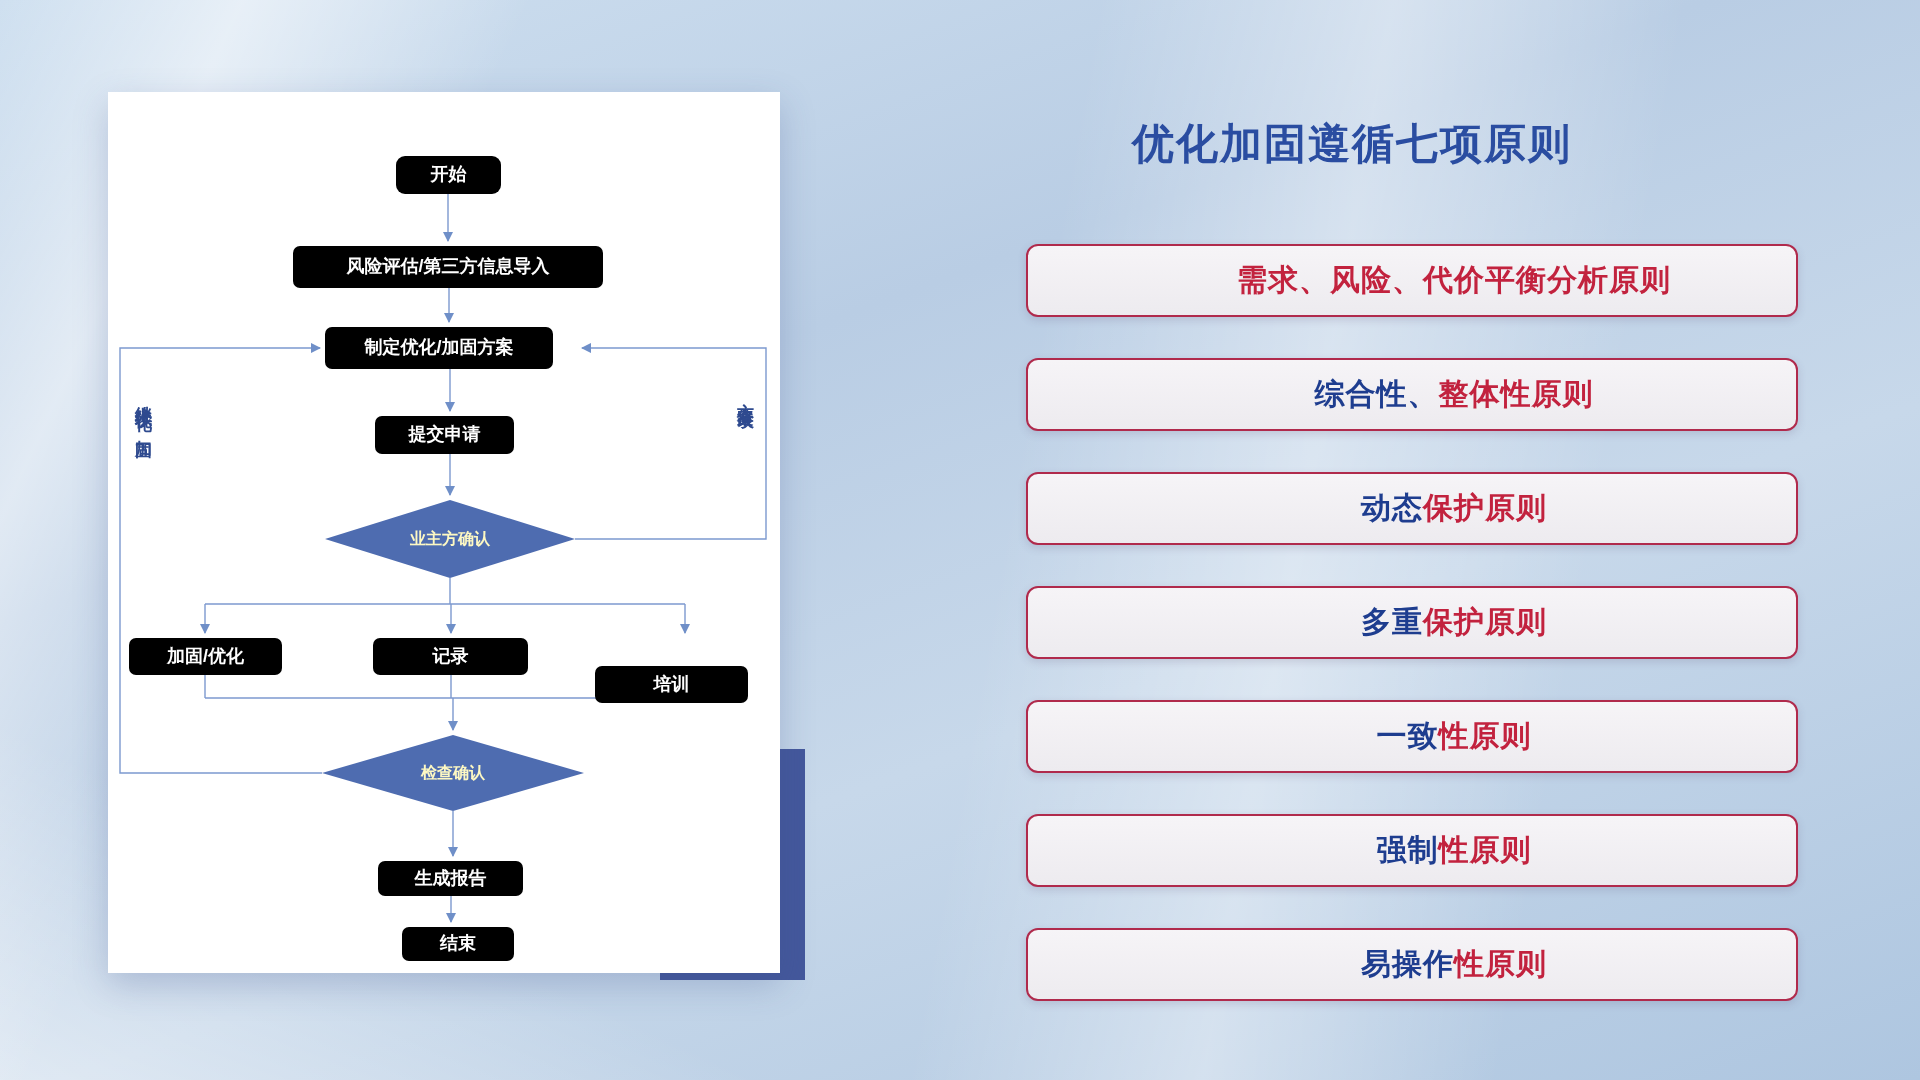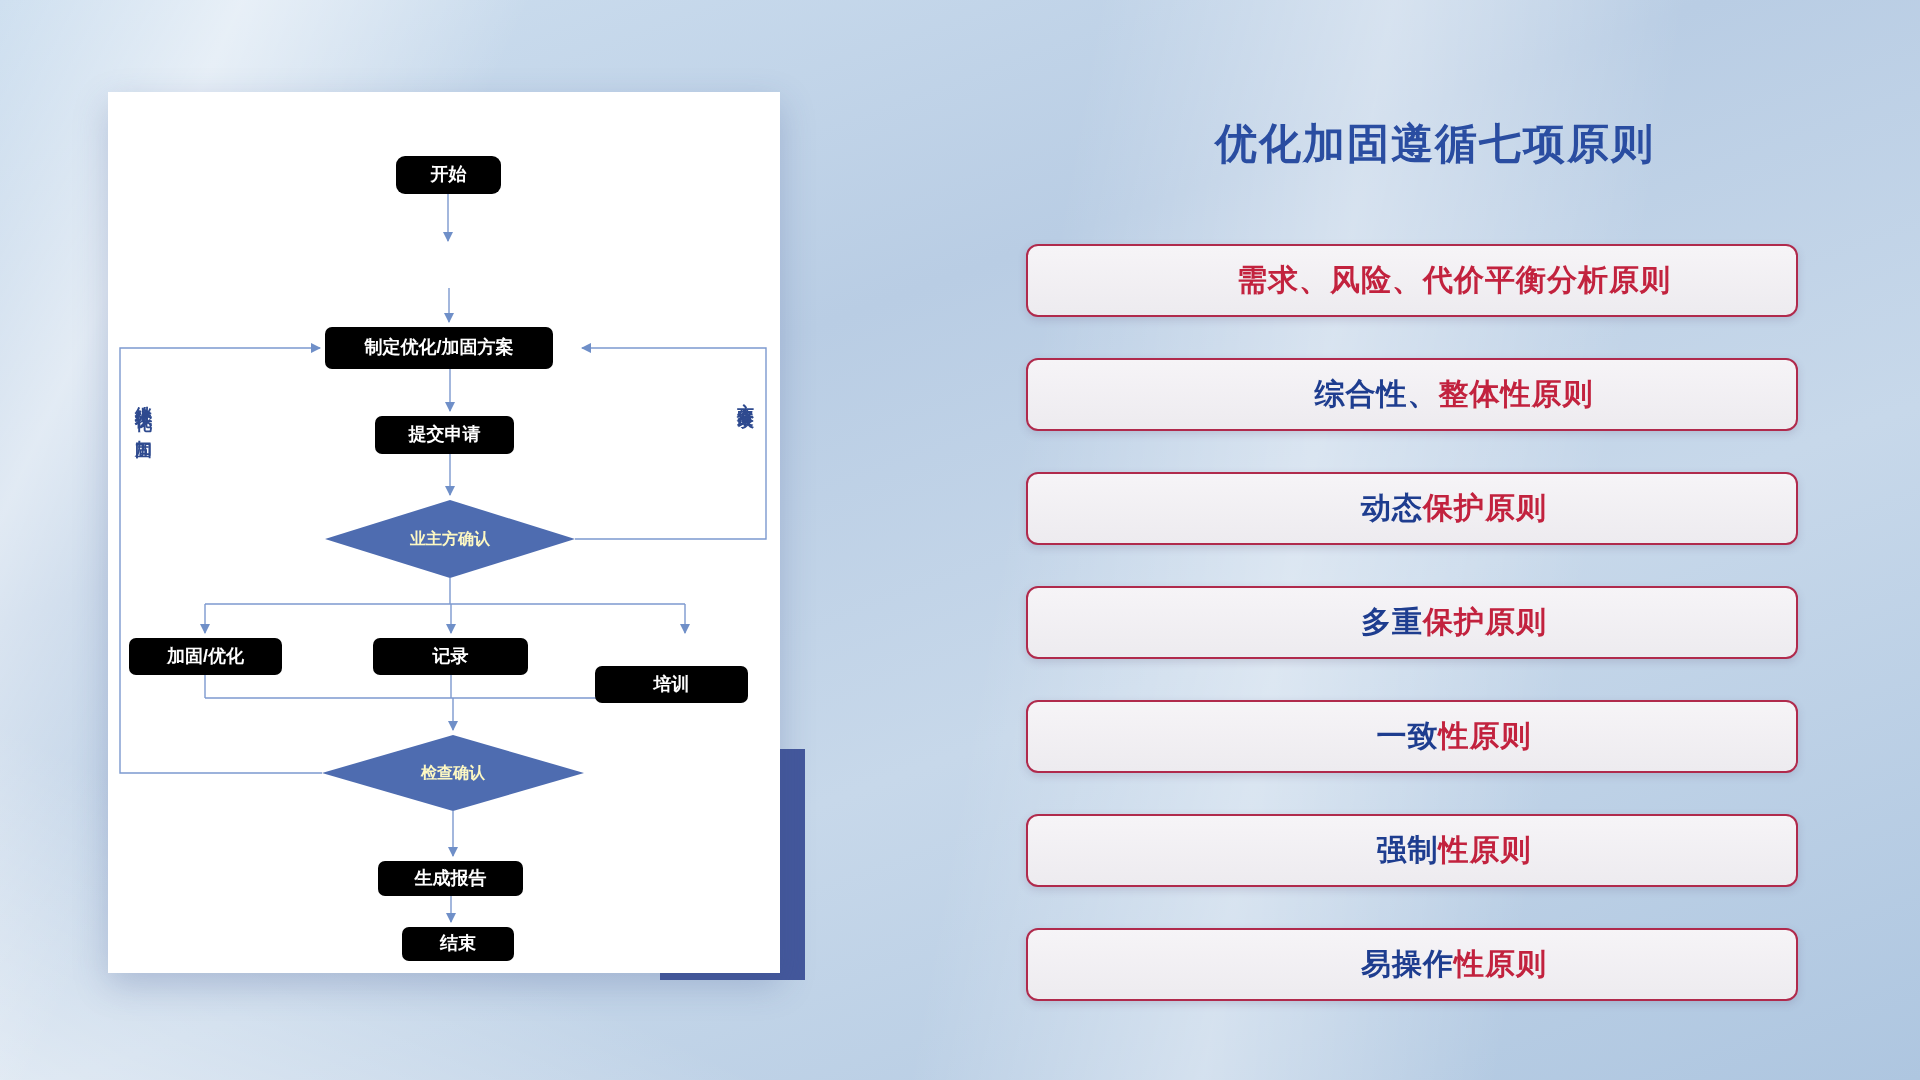--- a/index.html
+++ b/index.html
@@ -54,21 +54,21 @@
   .vlabel{
     position:absolute;color:#2e4a8f;font-weight:bold;font-size:17px;
     writing-mode:vertical-rl;text-orientation:upright;letter-spacing:3px;
     z-index:3;
   }
   .vlabel-left{left:24px;top:300px;height:160px;}
   .vlabel-right{left:626px;top:298px;height:120px;}
 
   
   .panel-title{
-    position:absolute;left:1049px;top:116px;width:772px;
+    position:absolute;left:966px;top:116px;width:772px;
     text-align:center;font-size:42px;font-weight:bold;color:#2a4da1;
     letter-spacing:2px;z-index:2;
   }
   .principles{
     position:absolute;left:1026px;top:244px;width:772px;
     display:flex;flex-direction:column;gap:41px;z-index:2;
   }
   .principle{
     height:69px;border:2px solid #b02a4c;border-radius:12px;
     background:linear-gradient(180deg,#f6f4f7 0%,#edebEF 100%);
@@ -112,20 +112,21 @@
         <polyline points="97,606 577,606"></polyline>
         <line x1="345" y1="606" x2="345" y2="638" marker-end="url(#arr)"></line>
         <line x1="345" y1="719" x2="345" y2="764" marker-end="url(#arr)"></line>
         <line x1="343" y1="804" x2="343" y2="830" marker-end="url(#arr)"></line>
         <polyline points="467,447 658,447 658,256 474,256" marker-end="url(#arr)"></polyline>
         <polyline points="214,681 12,681 12,256 212,256" marker-end="url(#arr)"></polyline>
       </g>
     </svg>
 
     <div class="fnode n-start">开始</div>
+    <div class="fnode n-risk">风险评估/第三方信息导入</div>
     <div class="fnode n-plan">制定优化/加固方案</div>
     <div class="fnode n-submit">提交申请</div>
     <div class="fdiamond d-owner">业主方确认</div>
     <div class="fnode n-reinforce">加固/优化</div>
     <div class="fnode n-record">记录</div>
     <div class="fnode n-train">培训</div>
     <div class="fdiamond d-check">检查确认</div>
     <div class="fnode n-report">生成报告</div>
     <div class="fnode n-end">结束</div>
 

